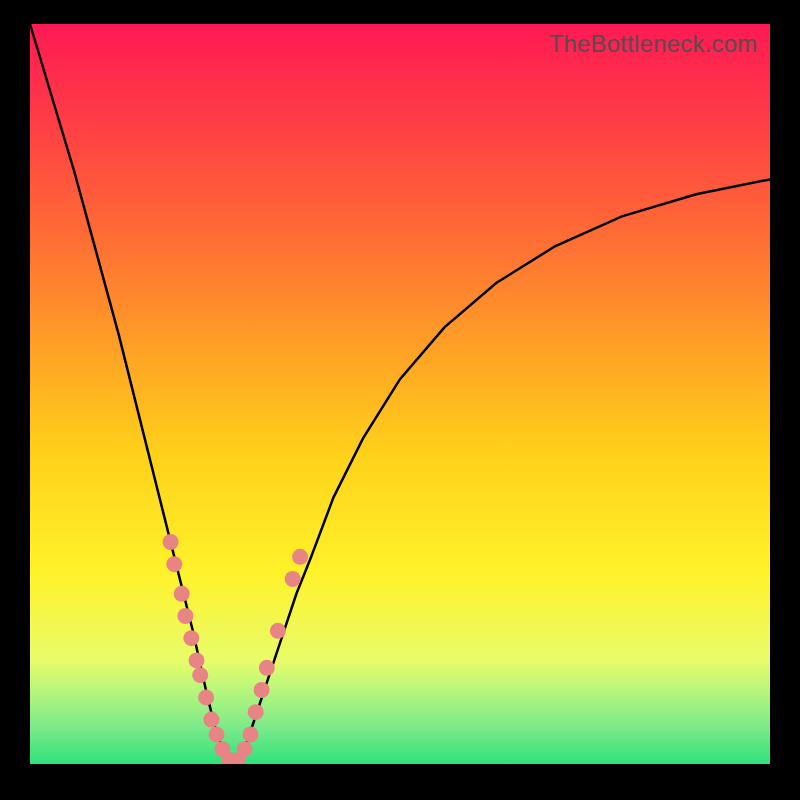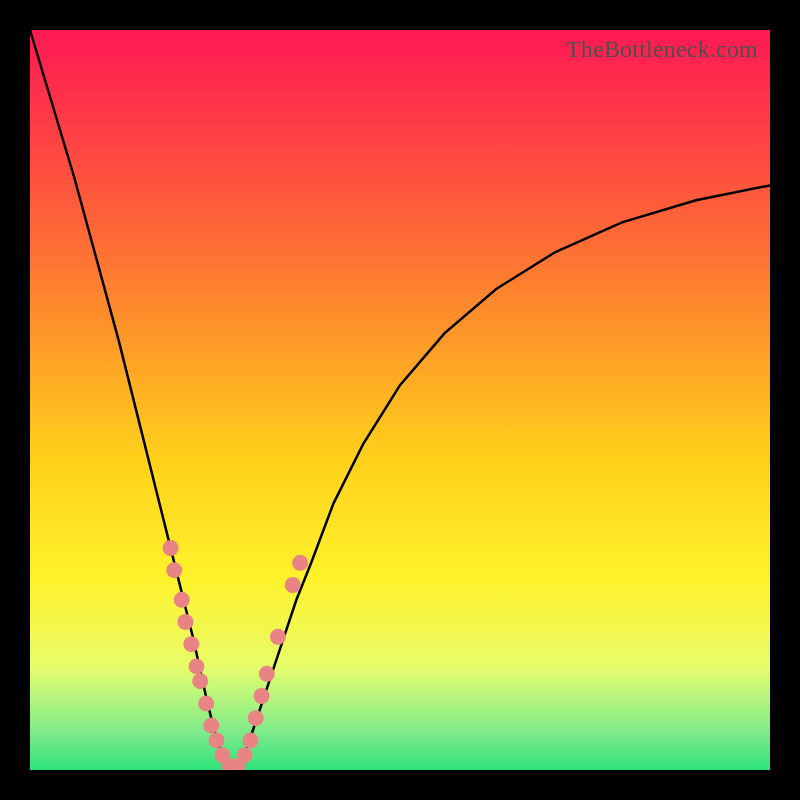--- a/index.html
+++ b/index.html
@@ -15,38 +15,37 @@
     position: absolute;
     left: 0;
     top: 0;
     width: 800px;
     height: 800px;
     background: #000;
   }
   .plot {
     position: absolute;
     left: 30px;
-    top: 30px;
+    top: 24px;
     width: 740px;
     height: 740px;
     
     background: linear-gradient(
       to bottom,
       #ff1a54 0%,
       #ff3a47 12%,
       #ff6a36 28%,
       #ff9a28 42%,
       #ffd11a 58%,
       #fff22a 74%,
       #e8fc6a 86%,
       #b8f67c 90%,
       #7dea8a 95%,
       #2fe27a 100%
     );
-    font-family: Liberation Serif, serif;
   }
   .attribution {
     position: absolute;
     top: 6px;
     right: 12px;
     color: #4f4f4f;
     font-size: 24px;
     font-weight: 400;
     letter-spacing: 0.2px;
     user-select: none;

